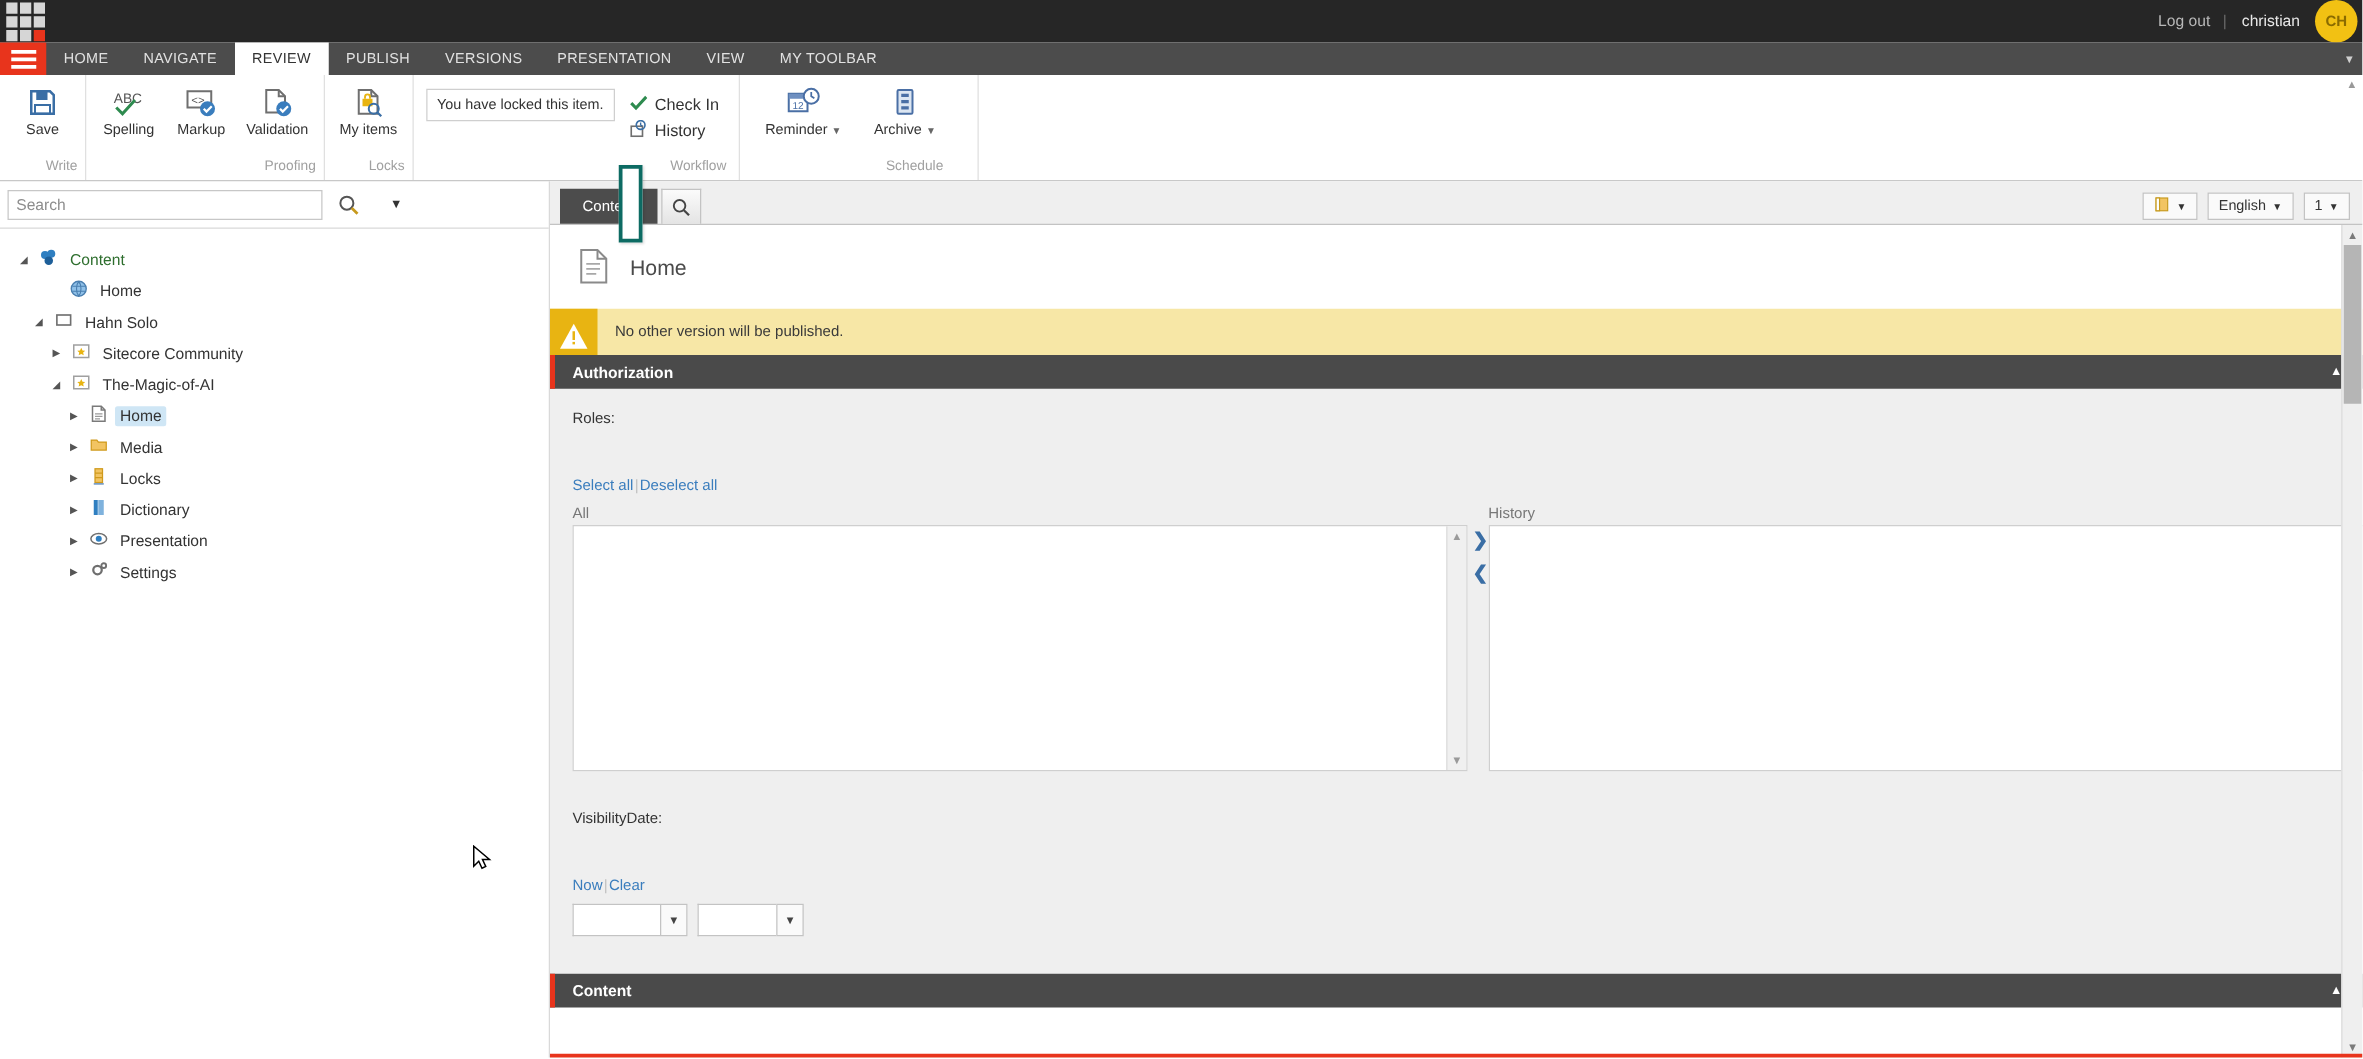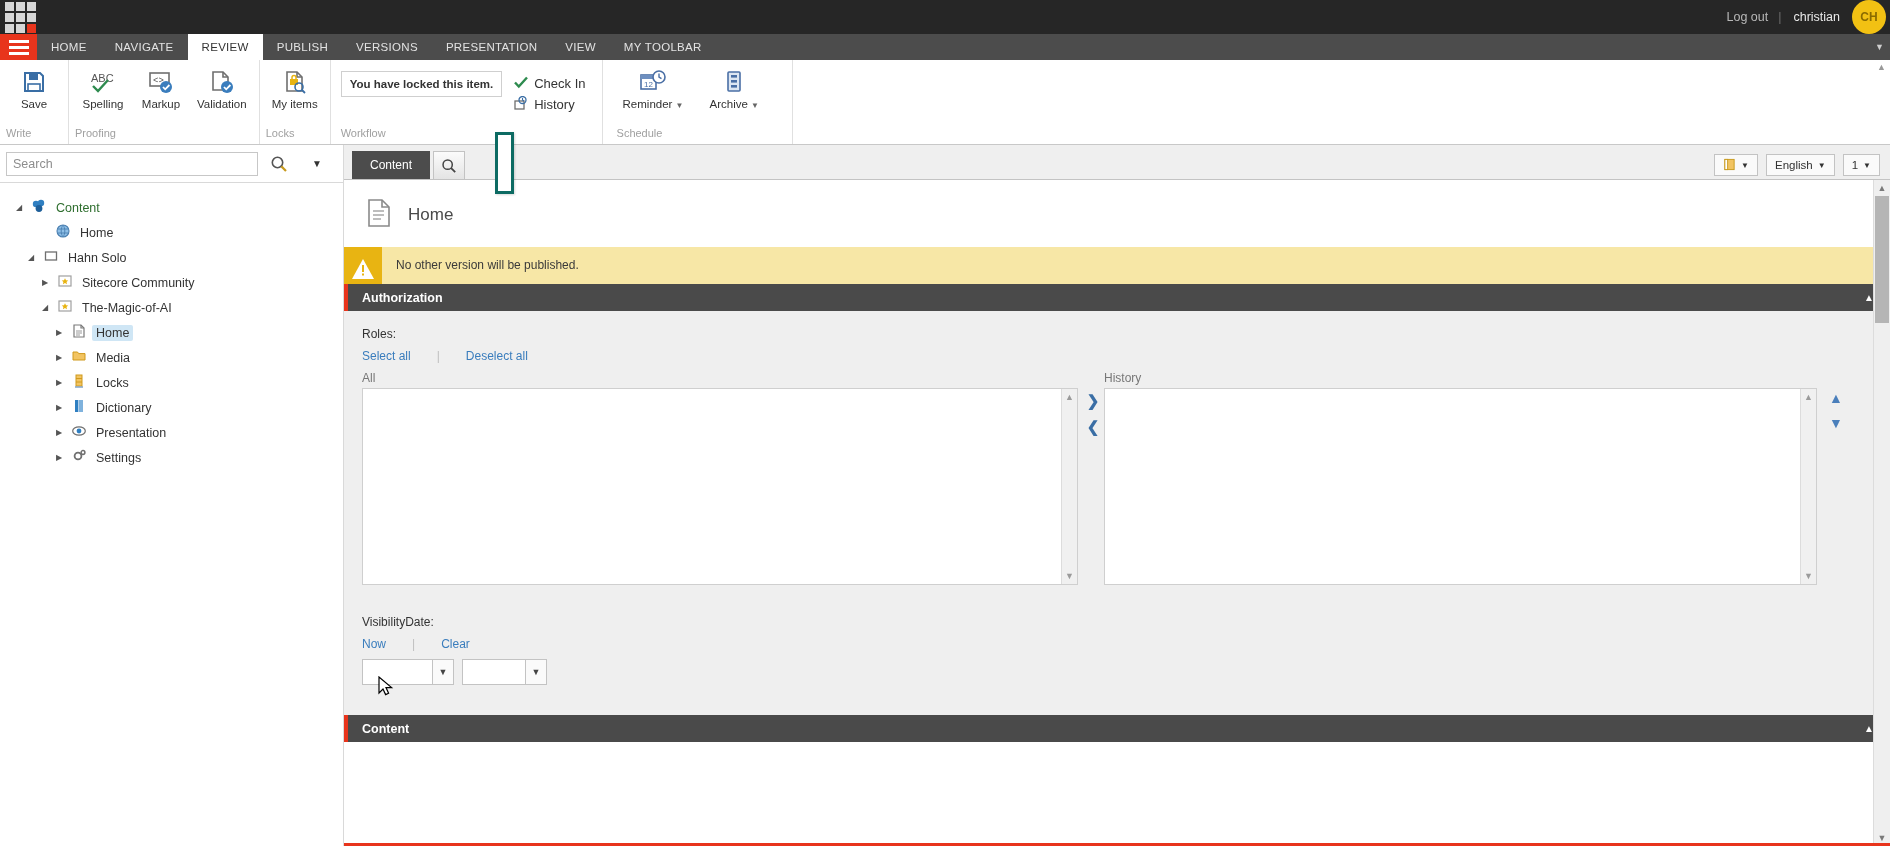--- a/index.html
+++ b/index.html
@@ -61,51 +61,50 @@
     height:85px; background:#fff; display:flex; align-items:stretch;
     border-bottom:1px solid #c8c8c8; position:relative;
   }
   .rgroup{
     display:flex; flex-direction:column; justify-content:space-between;
     border-right:1px solid #e0e0e0; padding:4px 6px 2px;
     position:relative;
   }
   .rgroup-items{ display:flex; align-items:flex-start; gap:2px; padding-top:3px;}
   .rgroup-label{
-    text-align:left; color:#a0a0a0; font-size:11px; padding-bottom:3px;
+    text-align:right; color:#a0a0a0; font-size:11px; padding-bottom:3px;
   }
   .rbtn{
     min-width:56px; padding:2px 6px; display:flex; flex-direction:column;
     align-items:center; gap:3px; cursor:pointer; background:transparent;
     border:none; font-family:inherit;
   }
   .rbtn-label{ font-size:11.5px; color:#333; white-space:nowrap; }
   .rbtn svg{ display:block; }
   .ribbon-collapse{
     position:absolute; right:4px; top:2px; color:#999; font-size:9px; cursor:pointer;
   }
   
   .wf-box{
     border:1px solid #cfcfcf; background:#fff; padding:6px 8px;
     font-size:11.5px; color:#333; align-self:flex-start; margin-top:4px;
     white-space:nowrap;
-    font-weight:bold;
   }
   .wf-actions{ display:flex; flex-direction:column; gap:4px; padding:8px 6px 0 10px; }
   .wf-action{ display:flex; align-items:center; gap:6px; font-size:13px; color:#333; cursor:pointer; white-space:nowrap;}
   .highlight-box{
     position:absolute; left:495px; top:72px; width:19px; height:62px;
     border:3px solid #0d6b63; background:#fff; z-index:5;
     box-shadow:1px 1px 2px rgba(0,0,0,.15);
   }
   
   .main{ display:flex; height:calc(847px - 34px - 26px - 86px); }
   
   .left{
-    width:344px; background:#fff; border-right:1px solid #d9d9d9;
+    width:440px; background:#fff; border-right:1px solid #d9d9d9;
     display:flex; flex-direction:column;
   }
   .searchrow{
     height:38px; display:flex; align-items:center; gap:0;
     border-bottom:1px solid #d9d9d9; padding:0 6px;
   }
   .searchrow input{
     width:252px; height:24px; border:1px solid #c7c7c7; padding:0 6px;
     font-family:inherit; font-size:12.5px; color:#333; outline:none;
   }
@@ -156,21 +155,21 @@
   }
   .notice-text{ padding:10px 14px; font-size:12px; color:#3a3a3a; line-height:1.45; }
   .section-head{
     background:#4a4a4a; color:#fff; height:27px; display:flex; align-items:center;
     padding:0 14px; font-size:12.5px; font-weight:bold; border-left:4px solid #e8341c;
     position:relative; cursor:pointer;
   }
   .section-head .chev{ position:absolute; right:16px; color:#fff; font-size:10px; }
   .section-body{ background:#efefef; padding:16px 0 0 0; }
   .fld-label{ font-size:12px; color:#333; padding:0 0 8px 18px; }
-  .linkrow{ display:flex; align-items:center; gap:26px; padding:0 0 8px 18px; font-size:12px;}
+  .linkrow{ display:flex; align-items:center; gap:1px; padding:0 0 8px 18px; font-size:12px;margin-top:32px;}
   .lnk{ color:#3a7dbd; cursor:pointer; }
   .lsep{ color:#c0c0c0; }
   .dual{ display:flex; align-items:flex-start; padding:0 0 0 18px; gap:0; }
   .dual-col{ display:flex; flex-direction:column; }
   .dual-cap{ font-size:12px; color:#777; padding-bottom:3px; }
   .listbox{
     background:#fff; border:1px solid #cfcfcf; position:relative;
     display:flex;
   }
   .listbox .lb-inner{ flex:1; }

